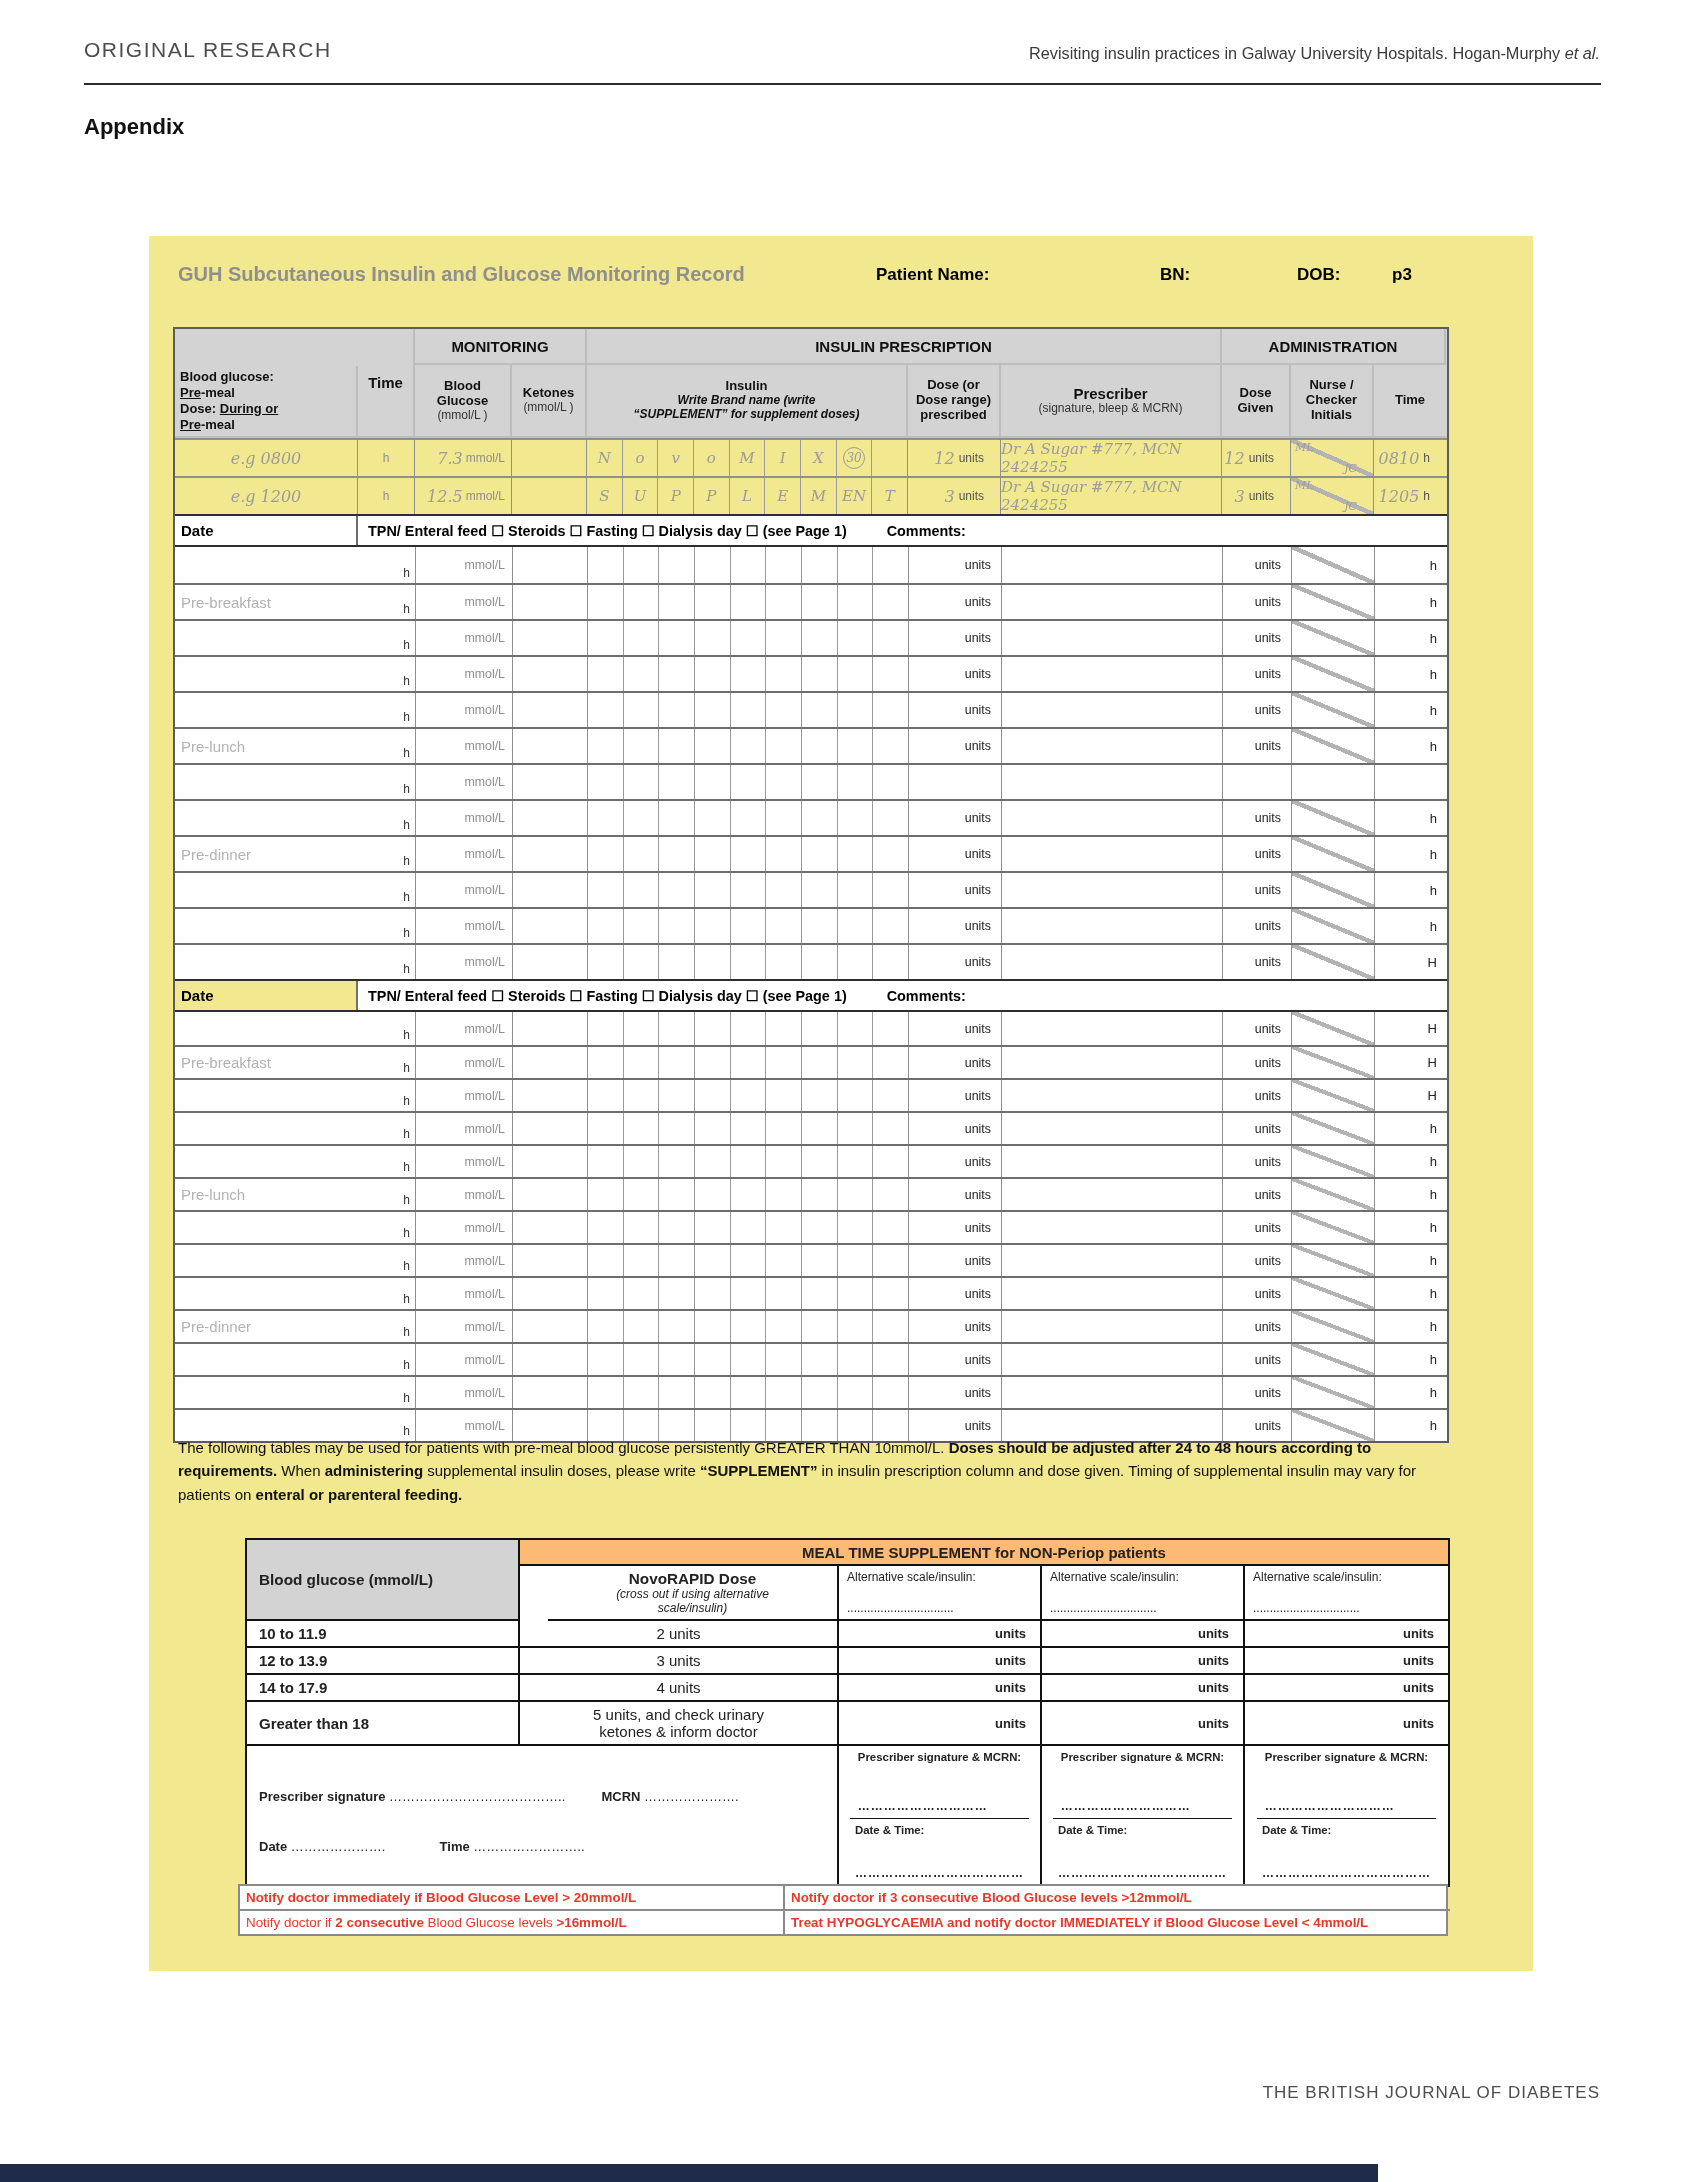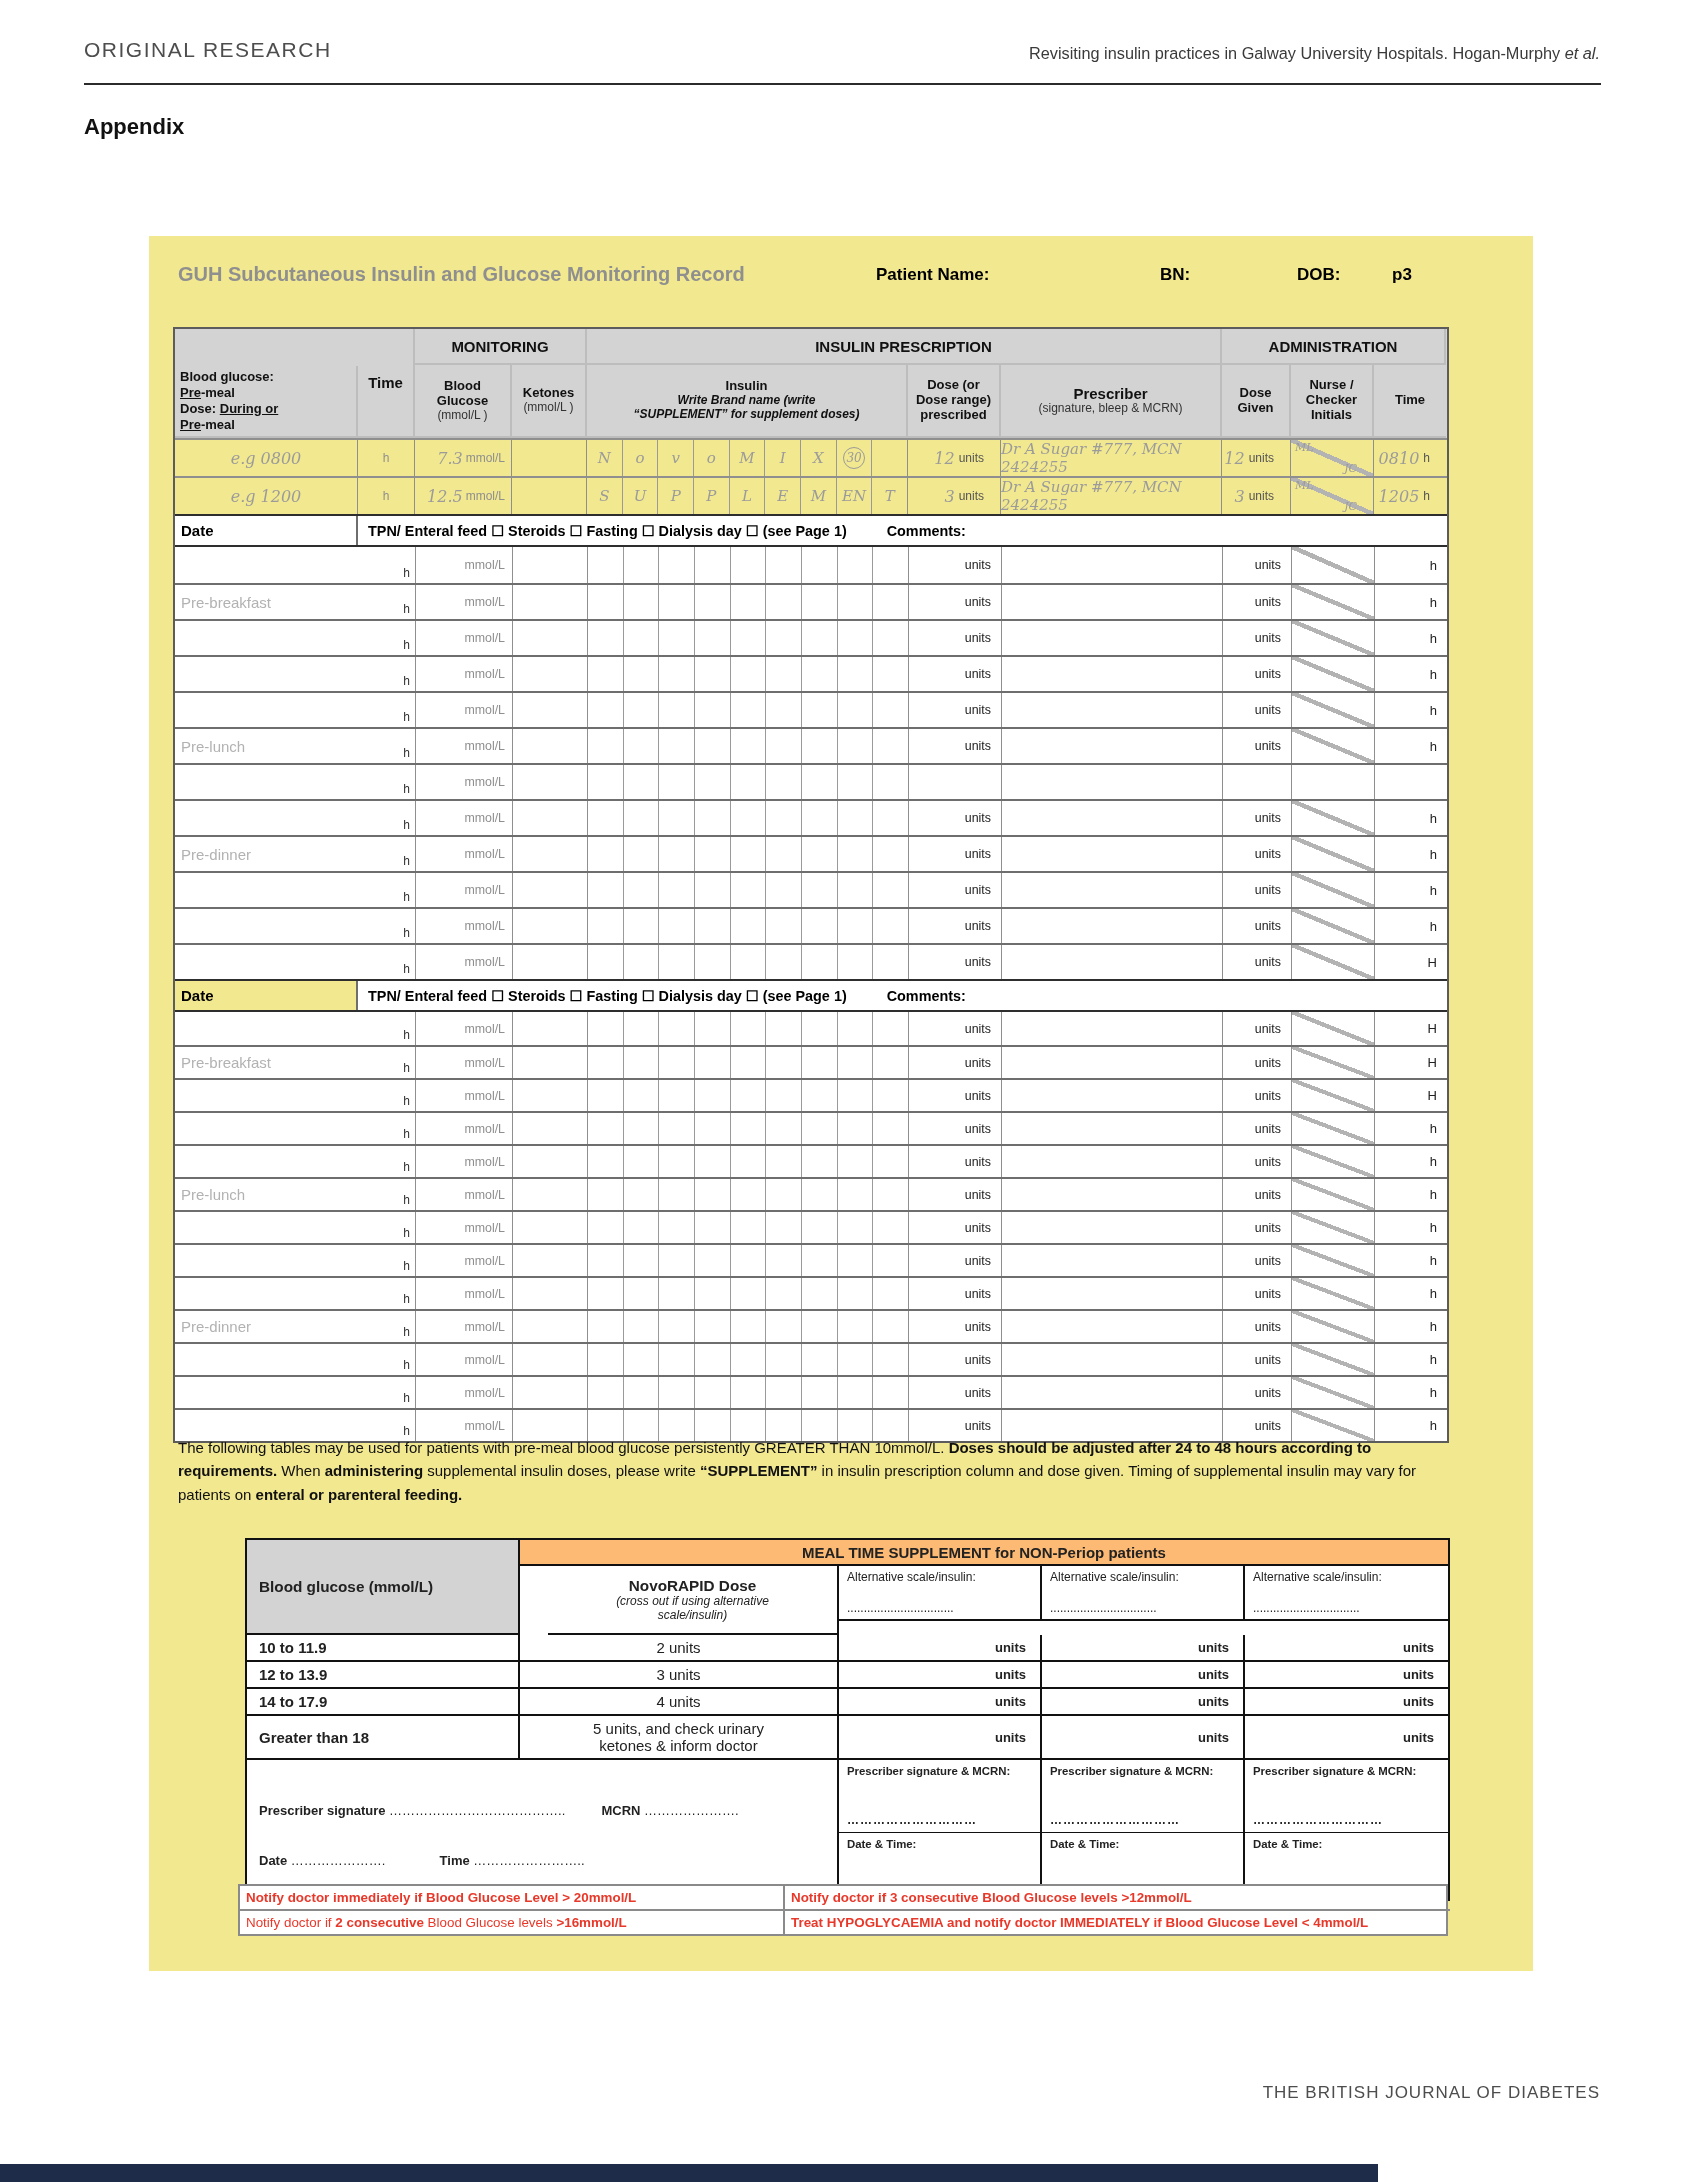--- a/index.html
+++ b/index.html
@@ -101,34 +101,34 @@
   .note { left:178px; top:1436px; width:1279px; font-size:15px; line-height:1.55; color:#111; }
 
   
   .stable { left:245px; top:1538px; width:1205px; border:2.5px solid #111; background:#fff; }
   .sgrid { display:grid; grid-template-columns:273px 319px 203px 203px 203px; }
   .scell { border-right:2px solid #111; border-bottom:2px solid #111; position:relative; }
   .s-title { grid-column:2 / 6; height:26px; background:#fdba74; display:flex; align-items:center;
              justify-content:center; font-size:15px; font-weight:bold; border-right:none; }
   .s-col1 { grid-row:1 / 3; background:#d3d3d3; display:flex; align-items:center; padding-left:12px;
             font-size:15.3px; font-weight:bold; }
-  .s-novo { height:69px; display:flex; flex-direction:column; align-items:center; justify-content:center; text-align:center;margin-left:28px; }
+  .s-novo { height:55px; display:flex; flex-direction:column; align-items:center; justify-content:center; text-align:center;margin-left:28px; }
   .s-novo .t { font-size:15.3px; font-weight:bold; }
   .s-novo .s { font-size:12px; font-style:italic; line-height:1.15; }
   .s-alt { height:55px; padding:4px 8px; font-size:12px; color:#222;
            display:flex; flex-direction:column; justify-content:space-between; }
   .s-alt.last, .s-last { border-right:none; }
   .s-range { height:27px; display:flex; align-items:center; padding-left:12px; font-size:15px; font-weight:bold; }
   .s-dose { display:flex; align-items:center; justify-content:center; font-size:15px; text-align:center; line-height:1.15; }
   .s-units { display:flex; align-items:center; justify-content:flex-end; padding-right:14px;
              font-size:13px; font-weight:bold; }
   .s-tall { height:44px; }
   .s-sigleft { grid-column:1 / 3; height:139px; border-bottom:none; padding:26px 10px 14px 12px;
                display:flex; flex-direction:column; justify-content:space-around; font-size:13px; }
-  .s-sigright { height:139px; border-bottom:none; display:flex; flex-direction:column; }
+  .s-sigright { height:139px; border-bottom:none; display:flex; flex-direction:column;align-items:center; }
   .s-sigright .half1 { flex:1.1; border-bottom:1.5px solid #111; padding:5px 8px; display:flex;
                        flex-direction:column; justify-content:space-between; }
   .s-sigright .half2 { flex:1; padding:5px 8px; display:flex; flex-direction:column; justify-content:space-between; }
   .sig-lab { font-size:11.4px; font-weight:bold; }
   .sig-dots { font-size:12px; font-weight:bold; letter-spacing:1px; overflow:hidden; white-space:nowrap; }
 
   
   .wtable { left:238px; top:1884px; width:1210px; border:2px solid #8a8a8a; background:#fff; }
   .wrow { display:grid; grid-template-columns:545px 665px; }
   .wrow + .wrow .wcell { border-top:2px solid #8a8a8a; }

